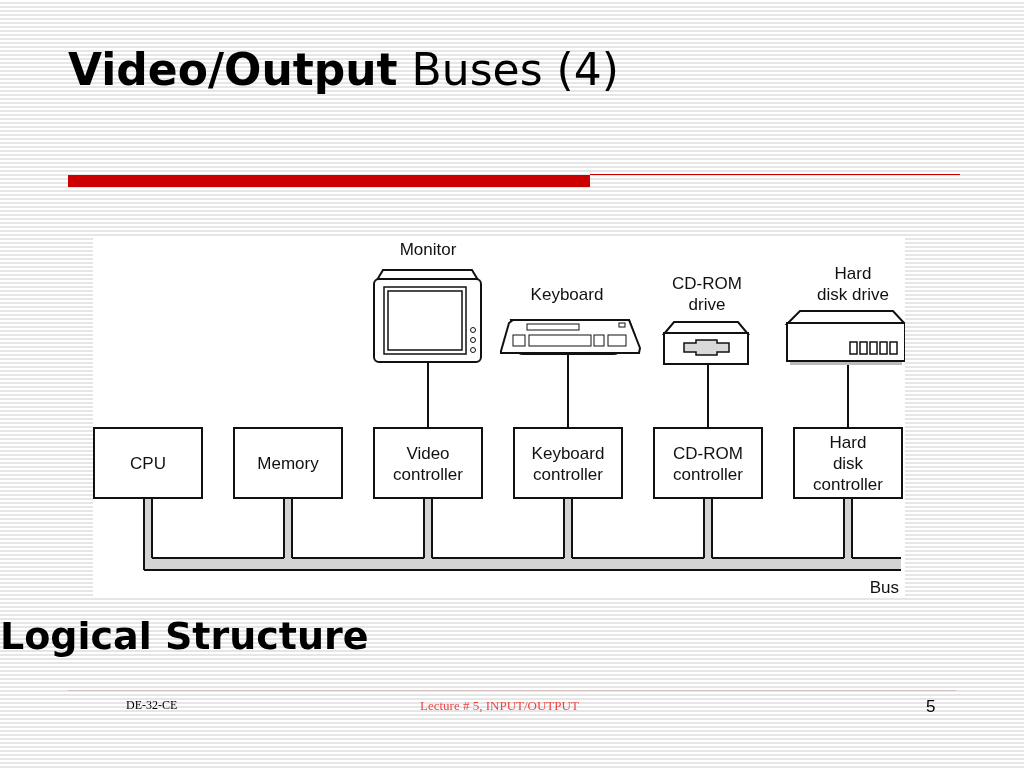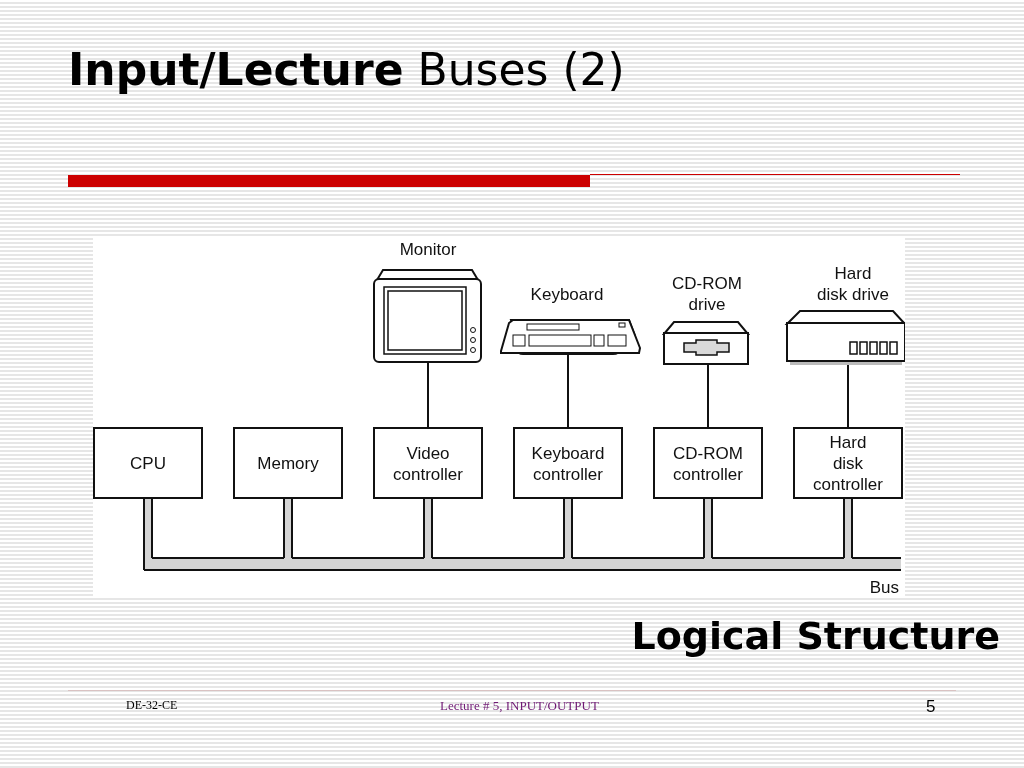--- a/index.html
+++ b/index.html
@@ -65,21 +65,21 @@
     .diagram text {
       font-family: "Liberation Sans", sans-serif;
       font-size: 17px;
       fill: #111;
     }
     .caption {
       position: absolute;
       left: 0;
       width: 1000px;
       top: 614px;
-      text-align: right;
+      text-align: left;
       font-family: "DejaVu Sans", sans-serif;
       font-weight: bold;
       font-size: 38px;
       color: #000;
     }
     .footer-line {
       position: absolute;
       left: 68px;
       top: 690px;
       width: 888px;
@@ -89,40 +89,40 @@
     .footer-left {
       position: absolute;
       left: 126px;
       top: 698px;
       font-family: "Liberation Serif", serif;
       font-size: 12px;
       color: #000;
     }
     .footer-center {
       position: absolute;
-      left: 440px;
+      left: 420px;
       top: 698px;
       font-family: "Liberation Serif", serif;
       font-size: 13px;
-      color: #701a75;
+      color: #ef4444;
     }
     .footer-right {
       position: absolute;
       left: 926px;
       top: 697px;
       font-family: "Liberation Sans", sans-serif;
       font-size: 17px;
       color: #000;
     }
   </style>
 </head>
 <body>
 
 <div class="title">
-  <span class="bold">Input/Lecture</span><span class="normal"> Buses (2)</span>
+  <span class="bold">Video/Output</span><span class="normal"> Buses (4)</span>
 </div>
 
 <div class="red-bar"></div>
 <div class="red-line"></div>
 
 <div class="diagram">
   <svg id="diagram-svg" width="812" height="362" viewBox="0 0 812 362" xmlns="http://www.w3.org/2000/svg">
       <g>
         <rect x="51" y="322" width="757" height="12" fill="#d4d4d4"></rect>
         <rect x="51" y="262" width="8" height="60" fill="#d4d4d4"></rect>

